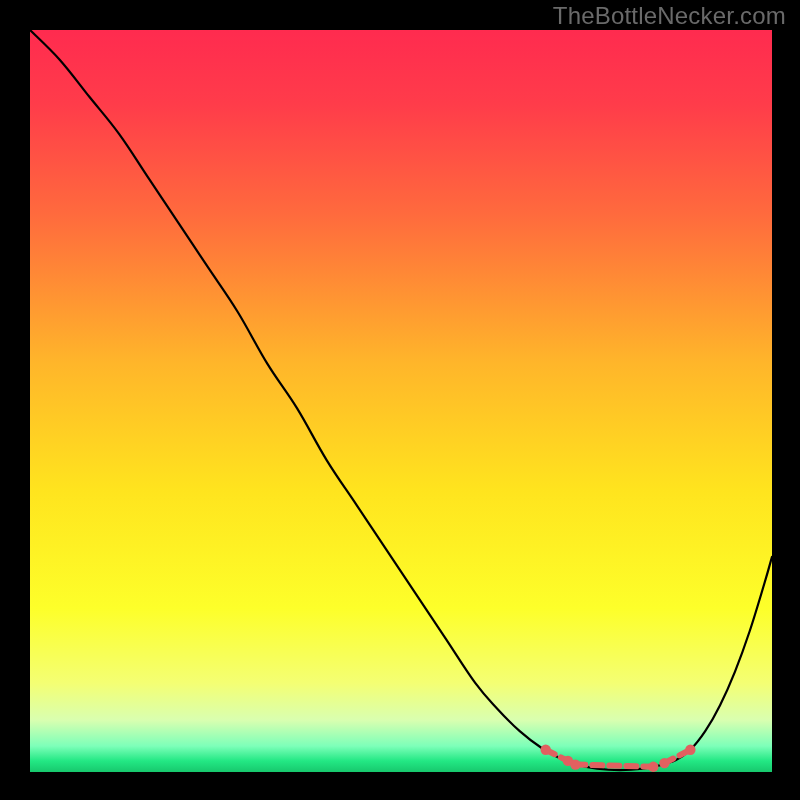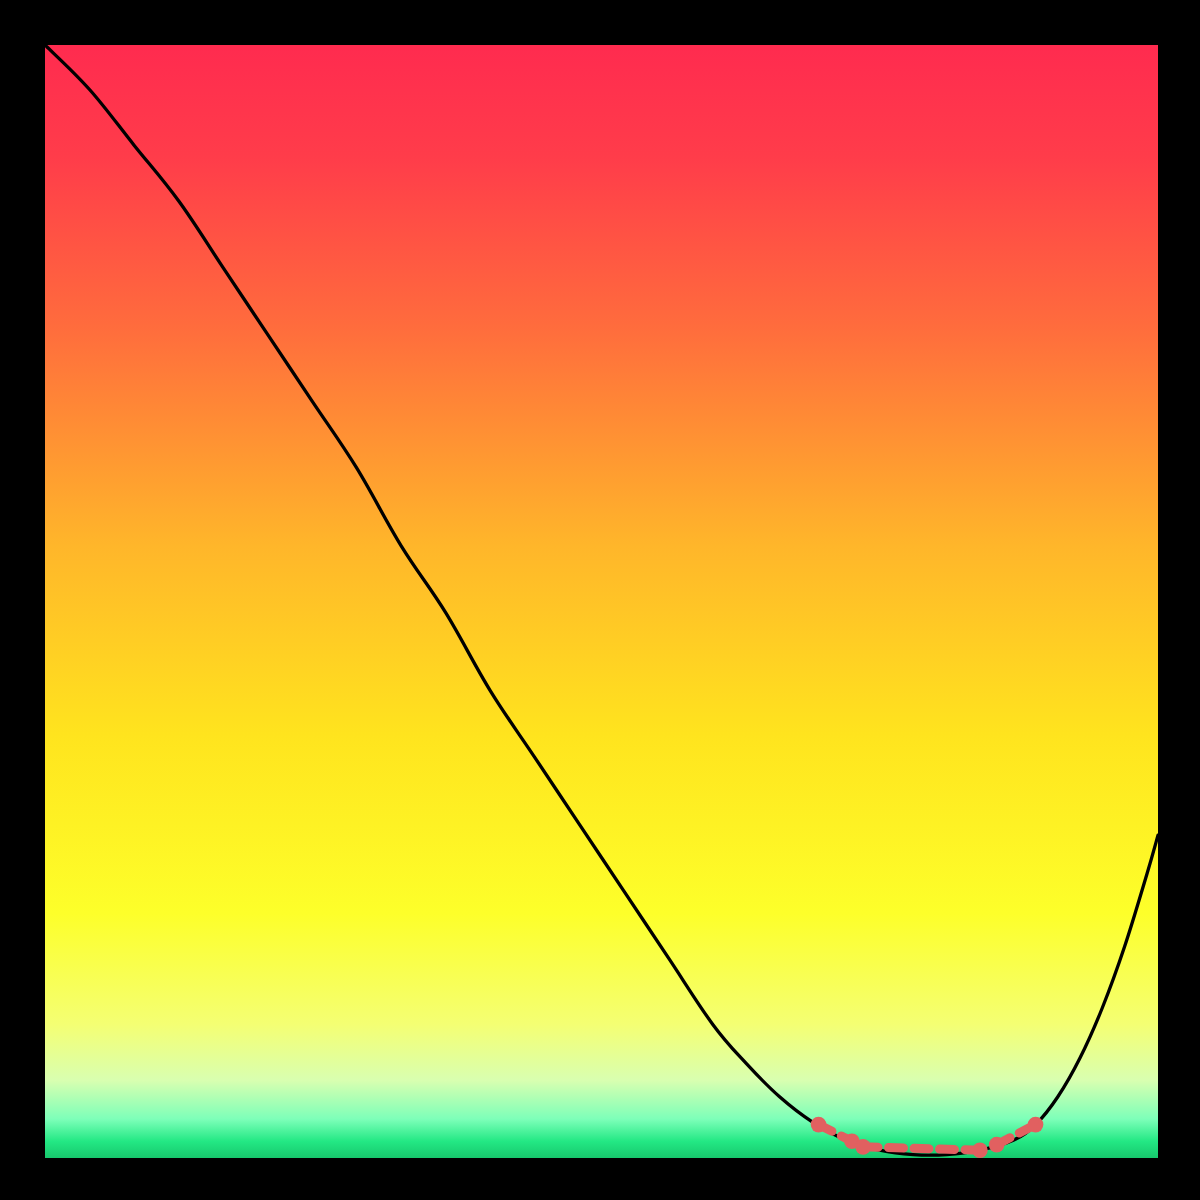--- a/index.html
+++ b/index.html
@@ -6,20 +6,21 @@
   html, body { width: 800px; height: 800px; background: #000; overflow: hidden; font-family: Arial, Helvetica, sans-serif; }
   .frame { position: relative; width: 800px; height: 800px; background: #000; }
   .watermark { position: absolute; top: 2px; right: 14px; color: #6a6a6a; font-size: 24px; font-weight: 500; letter-spacing: 0.2px; user-select: none; }
   .plot { position: absolute; left: 30px; top: 30px; width: 742px; height: 742px; }
   .plot svg { display: block; }
 </style>
 </head>
 <body>
 <div class="frame">
 
+  <div class="watermark">TheBottleNecker.com</div>
 
   <div class="plot">
     <svg id="chart-svg" viewBox="0 0 742 742" width="742" height="742">
         <defs>
           <linearGradient id="bg-grad" x1="0" y1="0" x2="0" y2="1">
             <stop offset="0%" stop-color="#ff2b4f"></stop>
             <stop offset="10%" stop-color="#ff3c4a"></stop>
             <stop offset="25%" stop-color="#ff6b3d"></stop>
             <stop offset="45%" stop-color="#ffb62a"></stop>
             <stop offset="62%" stop-color="#ffe41e"></stop>

